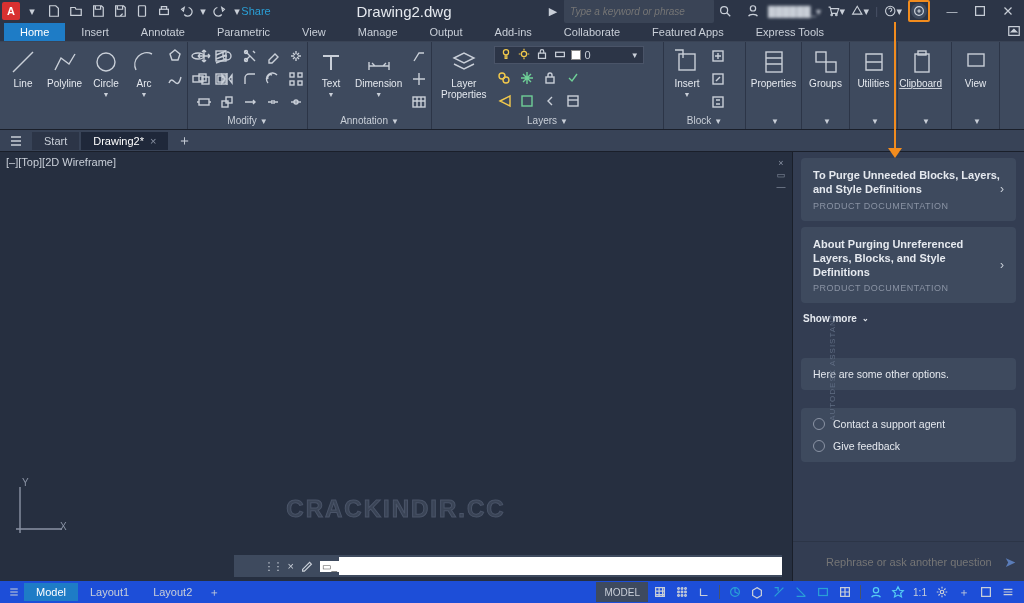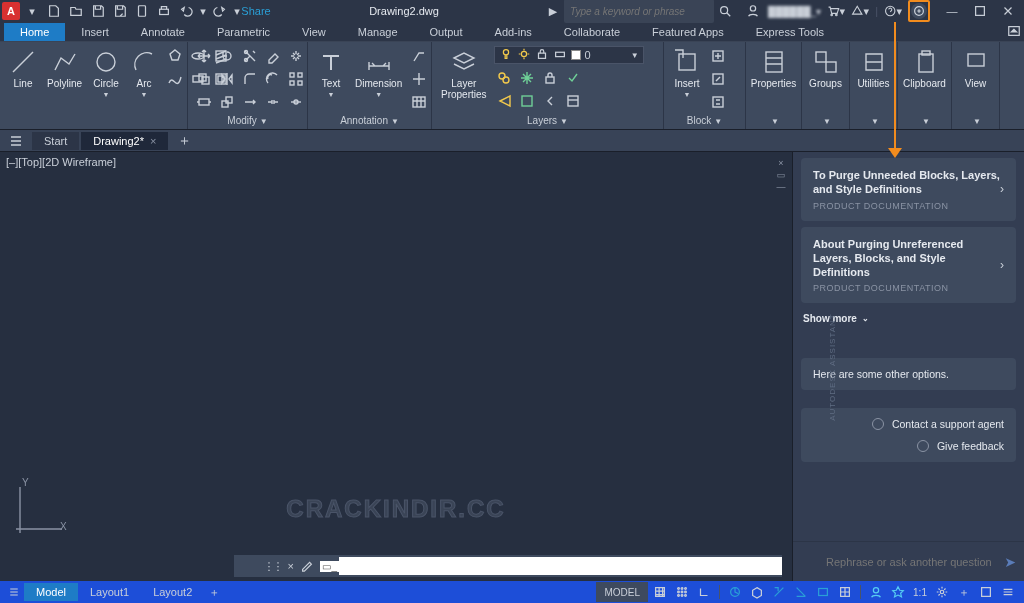--- a/index.html
+++ b/index.html
@@ -3,21 +3,21 @@
 <meta charset="utf-8">
 <style>
 * { margin: 0; padding: 0; box-sizing: border-box; font-family: "Segoe UI", Arial, sans-serif; user-select: none; }
 body { width: 1024px; height: 603px; background: #1e2738; color: #c9cfd8; overflow: hidden; font-size: 11px; position: relative; }
 
 
 .titlebar { height: 22px; background: #2c3547; display: flex; align-items: center; padding: 0 2px; gap: 2px; }
 .app-badge { width: 18px; height: 18px; background: #d83131; color: #fff; display: flex; align-items: center; justify-content: center; font-weight: bold; font-size: 11px; border-radius: 2px; }
 .qat-btn { width: 20px; height: 20px; display: flex; align-items: center; justify-content: center; color: #c9cfd8; cursor: pointer; }
 .titlebar .spacer { flex: 1; }
-.title-text { color: #e5e9ef; font-size: 11px; white-space: nowrap; }
+.title-text { color: #e5e9ef; font-size: 15px; white-space: nowrap; }
 .share-item { color: #2a9fd6; display: flex; align-items: center; gap: 4px; cursor: pointer; }
 .search-box { display: flex; background: #3a4456; border-radius: 2px; height: 24px; padding: 0 6px; color: #8a93a4; font-style: italic; width: 150px; }
 .search-box input { background: transparent; border: none; outline: none; color: #c9cfd8; width: 100%; font-size: 10px; font-style: italic; }
 .title-right { display: flex; align-items: center; gap: 6px; margin-left: 8px; }
 .title-ico { width: 18px; height: 18px; display: flex; align-items: center; justify-content: center; color: #c9cfd8; cursor: pointer; }
 .minmax { display: flex; gap: 0; margin-left: 6px; }
 .minmax .title-ico { width: 28px; }
 .highlight-box { border: 2px solid #f28c1e; border-radius: 2px; padding: 1px; }
 
 
@@ -70,21 +70,21 @@
 .asst-head { height: 28px; display: flex; align-items: center; justify-content: center; gap: 18px; border-bottom: 1px solid #2c3547; }
 .asst-act { display: flex; align-items: center; gap: 4px; font-size: 10px; color: #c9cfd8; cursor: pointer; }
 .asst-body { flex: 1; overflow: hidden; padding: 6px 8px; display: flex; flex-direction: column; gap: 6px; }
 .card { background: #3e4a5e; border-radius: 4px; padding: 10px 12px; display: flex; align-items: center; justify-content: space-between; }
 .card .ct { display: flex; flex-direction: column; gap: 4px; }
 .card .title { font-size: 11px; font-weight: bold; color: #e5e9ef; line-height: 1.3; }
 .card .sub { font-size: 9px; letter-spacing: 0.5px; color: #8a93a4; }
 .card .chev { color: #c9cfd8; font-size: 12px; }
 .showmore { font-size: 10px; font-weight: bold; color: #e5e9ef; padding: 4px 2px; display:flex; align-items:center; gap:5px; cursor: pointer; }
 .bubble { background: #3e4a5e; border-radius: 4px; padding: 10px 12px; font-size: 10.5px; color: #e5e9ef; }
-.options { background: #3e4a5e; border-radius: 4px; padding: 10px 12px; display:flex; flex-direction:column; gap:10px;align-items:flex-end; }
+.options { background: #3e4a5e; border-radius: 4px; padding: 10px 12px; display:flex; flex-direction:column; gap:10px; }
 .opt { display: flex; align-items: center; gap: 8px; font-size: 10.5px; color: #e5e9ef; cursor: pointer; }
 .radio { width: 12px; height: 12px; border: 1.5px solid #8a93a4; border-radius: 50%; }
 .asst-input-row { height: 40px; border-top: 1px solid #2c3547; display: flex; align-items: center; padding: 0 8px; }
 .asst-input-row input { flex: 1; background: transparent; border: none; outline: none; color: #c9cfd8; font-size: 11px; margin-left: 25px; }
 .send { color: #5a7cb8; font-size: 14px; cursor: pointer; }
 .vtext { position: absolute; left: -14px; top: 50%; transform: translateY(-50%) rotate(-90deg); transform-origin: center; font-size: 8px; letter-spacing: 1px; color: #5f6c82; white-space: nowrap; }
 
 
 .pointer-line { position: absolute; top: 22px; left: 894px; width: 2px; height: 130px; background: #f28c1e; z-index: 50; }
 .pointer-arrow { position: absolute; top: 148px; left: 888px; width: 0; height: 0; border-left: 7px solid transparent; border-right: 7px solid transparent; border-top: 10px solid #f28c1e; z-index: 50; }
@@ -604,21 +604,21 @@
             <svg viewBox="0 0 28 28">
               <path d="M6 6h16v16H6z M6 14h16"></path>
             </svg>
           </span>
           <span class="lbl">Utilities</span>
         </div>
       </div>
     <div class="panel-label"><span class="drop">▼</span></div>
   </div>
   <div class="panel" style="width:54px;">
-    <div class="panel-body" style="justify-content:center;">
+    <div class="panel-body" style="justify-content:flex-end;text-decoration:underline;">
         <div class="big-tool">
           <span class="ico">
             <svg viewBox="0 0 28 28">
               <rect x="8" y="6" width="14" height="18"></rect>
               <rect x="11" y="3" width="8" height="4"></rect>
             </svg>
           </span>
           <span class="lbl">Clipboard</span>
         </div>
       </div>

